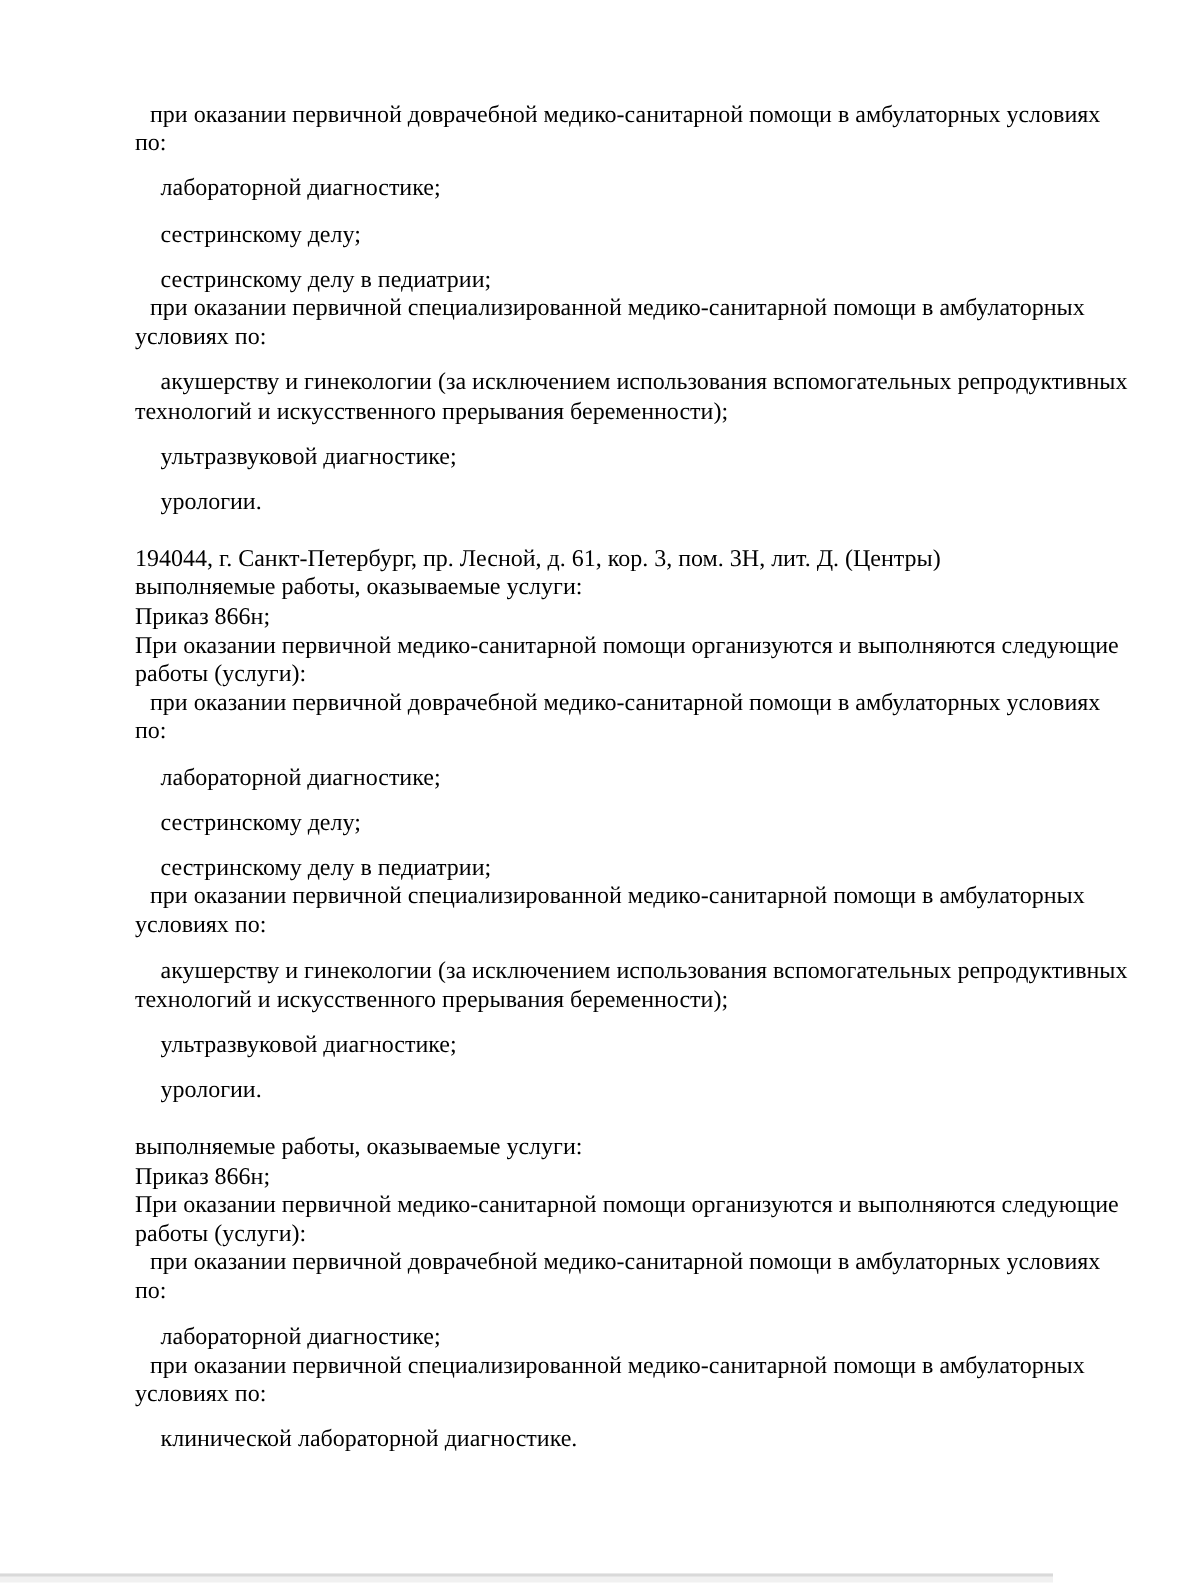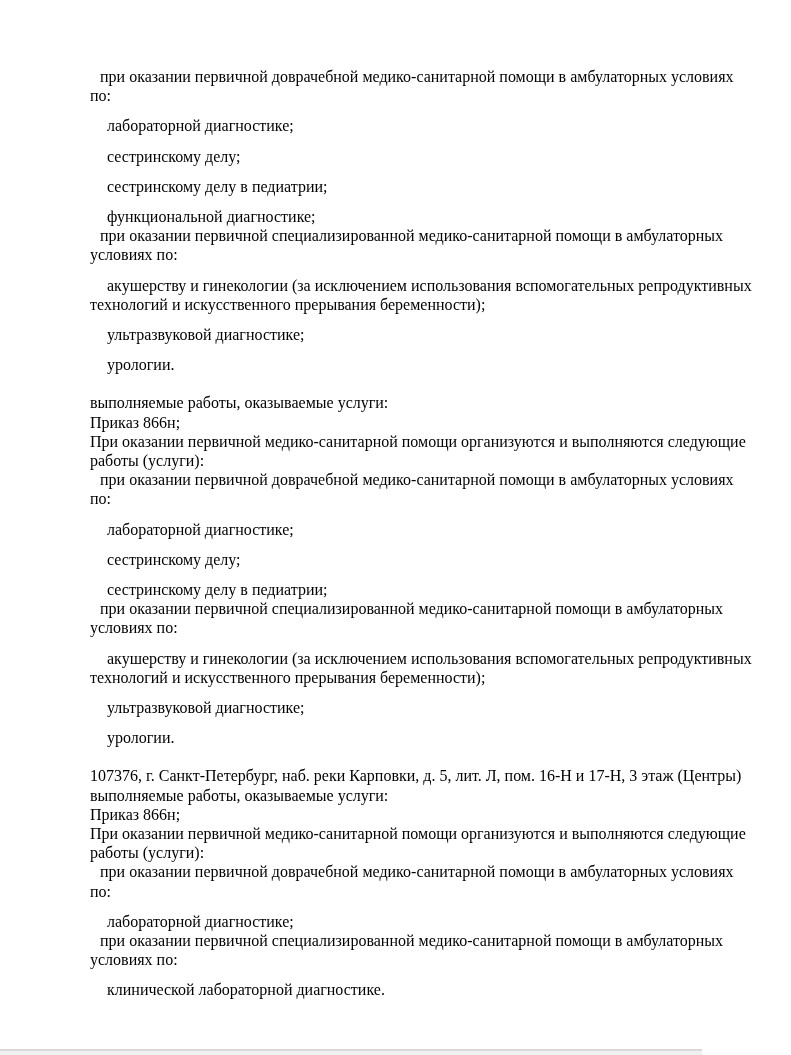--- a/index.html
+++ b/index.html
@@ -51,45 +51,44 @@
 </head>
 <body>
 
 <div class="doc-page">
   <div class="doc-body">
       <div class="line i1">при оказании первичной доврачебной медико-санитарной помощи в амбулаторных условиях</div>
       <div class="line">по:</div>
       <div class="line i2">лабораторной диагностике;</div>
       <div class="line i2">сестринскому делу;</div>
       <div class="line i2">сестринскому делу в педиатрии;</div>
-      <div class="line i2">функциональной диагностике;</div>
       <div class="line i1">при оказании первичной специализированной медико-санитарной помощи в амбулаторных</div>
       <div class="line">условиях по:</div>
       <div class="line i2">акушерству и гинекологии (за исключением использования вспомогательных репродуктивных</div>
       <div class="line">технологий и искусственного прерывания беременности);</div>
       <div class="line i2">ультразвуковой диагностике;</div>
       <div class="line i2">урологии.</div>
       <div class="line"></div>
+      <div class="line">194044, г. Санкт-Петербург, пр. Лесной, д. 61, кор. 3, пом. 3Н, лит. Д. (Центры)</div>
       <div class="line">выполняемые работы, оказываемые услуги:</div>
       <div class="line">Приказ 866н;</div>
       <div class="line">При оказании первичной медико-санитарной помощи организуются и выполняются следующие</div>
       <div class="line">работы (услуги):</div>
       <div class="line i1">при оказании первичной доврачебной медико-санитарной помощи в амбулаторных условиях</div>
       <div class="line">по:</div>
       <div class="line i2">лабораторной диагностике;</div>
       <div class="line i2">сестринскому делу;</div>
       <div class="line i2">сестринскому делу в педиатрии;</div>
       <div class="line i1">при оказании первичной специализированной медико-санитарной помощи в амбулаторных</div>
       <div class="line">условиях по:</div>
       <div class="line i2">акушерству и гинекологии (за исключением использования вспомогательных репродуктивных</div>
       <div class="line">технологий и искусственного прерывания беременности);</div>
       <div class="line i2">ультразвуковой диагностике;</div>
       <div class="line i2">урологии.</div>
       <div class="line"></div>
-      <div class="line">107376, г. Санкт-Петербург, наб. реки Карповки, д. 5, лит. Л, пом. 16-Н и 17-Н, 3 этаж (Центры)</div>
       <div class="line">выполняемые работы, оказываемые услуги:</div>
       <div class="line">Приказ 866н;</div>
       <div class="line">При оказании первичной медико-санитарной помощи организуются и выполняются следующие</div>
       <div class="line">работы (услуги):</div>
       <div class="line i1">при оказании первичной доврачебной медико-санитарной помощи в амбулаторных условиях</div>
       <div class="line">по:</div>
       <div class="line i2">лабораторной диагностике;</div>
       <div class="line i1">при оказании первичной специализированной медико-санитарной помощи в амбулаторных</div>
       <div class="line">условиях по:</div>
       <div class="line i2">клинической лабораторной диагностике.</div>

